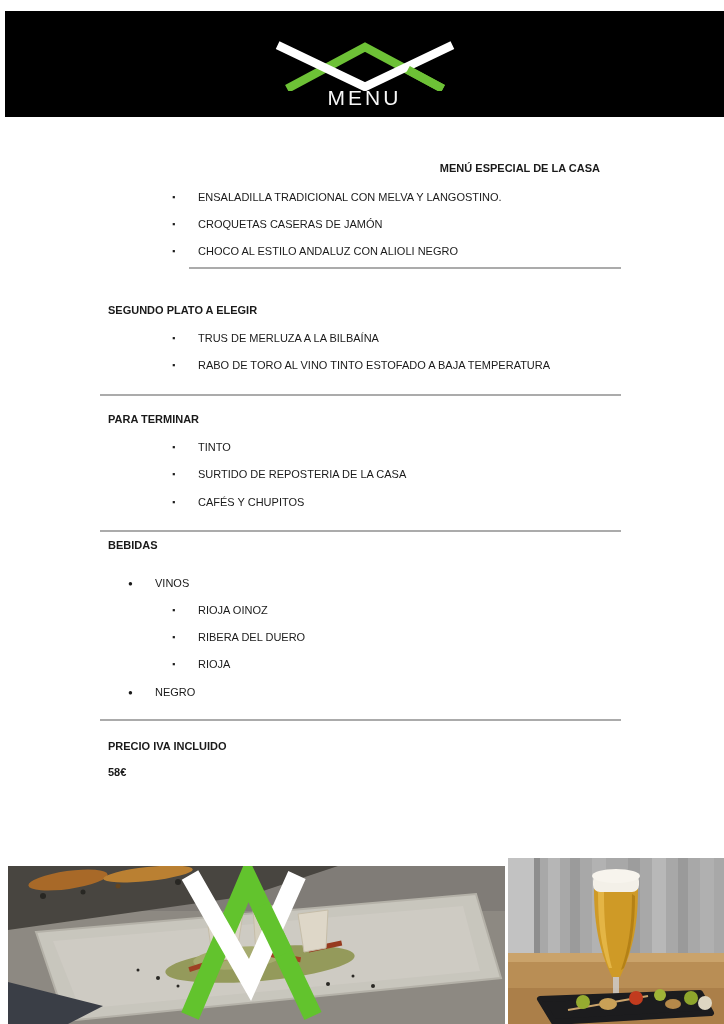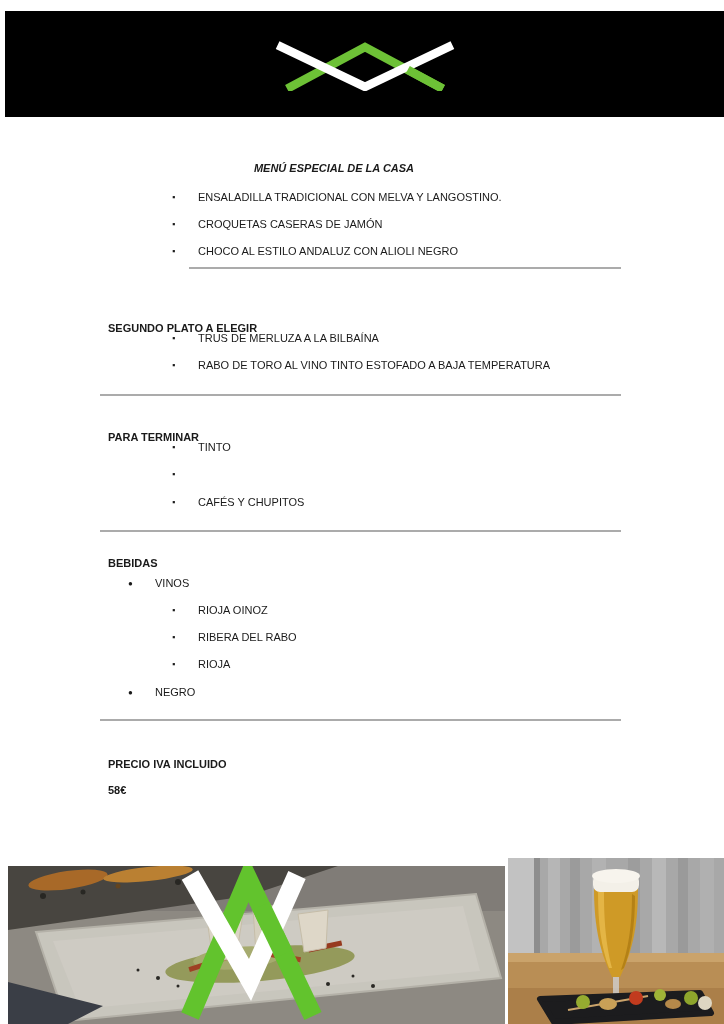--- a/index.html
+++ b/index.html
@@ -18,22 +18,22 @@
   }
   .header-title{
     position:absolute;bottom:7px;left:0;width:100%;text-align:center;
     color:#f7f7f7;font-size:21px;font-weight:400;letter-spacing:3px;
   }
   
   .t{
     position:absolute;height:14px;line-height:14px;
     font-size:11px;font-weight:700;color:#1a1a1a;white-space:nowrap;
   }
-  .menu-title{left:84px;width:500px;text-align:center;font-style:italic;}
-  .sec{left:108px;margin-top:18px;}
+  .menu-title{left:100px;width:500px;text-align:right;}
+  .sec{left:108px;}
   .row{position:absolute;display:flex;align-items:center;height:14px;}
   .row .txt{font-size:11px;font-weight:400;color:#1a1a1a;line-height:14px;white-space:nowrap;}
   .row.sq{left:172px;}
   .row.sq .blt{width:26px;font-size:9px;color:#1a1a1a;}
   .row.rnd{left:128px;}
   .row.rnd .blt{width:27px;font-size:8px;color:#1a1a1a;}
   .rule{position:absolute;height:2px;background:#ababab;}
   
   .photo-left{position:absolute;left:8px;top:866px;width:497px;height:158px;}
   .photo-right{position:absolute;left:508px;top:858px;width:216px;height:166px;}
@@ -41,20 +41,21 @@
 </style>
 </head>
 <body>
 
 <div class="header">
   <svg class="header-logo" viewBox="0 0 200 52">
     <polyline points="18,50 100,6 182,50" fill="none" stroke="#6dc136" stroke-width="9"></polyline>
     <polyline points="8,4 100,48 192,4" fill="none" stroke="#ffffff" stroke-width="9"></polyline>
     <line x1="145" y1="30" x2="182" y2="50" stroke="#6dc136" stroke-width="9"></line>
   </svg>
+  <div class="header-title">MENU</div>
 </div>
 
 <div class="t menu-title" style="top:161px">MENÚ ESPECIAL DE LA CASA</div>
 
 <div class="row sq" style="top:190px">
   <span class="blt">▪</span>
   <span class="txt">ENSALADILLA TRADICIONAL CON MELVA Y LANGOSTINO.</span>
 </div>
 <div class="row sq" style="top:217px">
   <span class="blt">▪</span>
@@ -79,40 +80,41 @@
 
 <div class="rule" style="left:100px;width:521px;top:394px"></div>
 
 <div class="t sec" style="top:412px">PARA TERMINAR</div>
 <div class="row sq" style="top:440px">
   <span class="blt">▪</span>
   <span class="txt">TINTO</span>
 </div>
 <div class="row sq" style="top:467px">
   <span class="blt">▪</span>
+  <span class="txt">SURTIDO DE REPOSTERIA DE LA CASA</span>
 </div>
 <div class="row sq" style="top:495px">
   <span class="blt">▪</span>
   <span class="txt">CAFÉS Y CHUPITOS</span>
 </div>
 
 <div class="rule" style="left:100px;width:521px;top:530px"></div>
 
 <div class="t sec" style="top:538px">BEBIDAS</div>
 <div class="row rnd" style="top:576px">
   <span class="blt">●</span>
   <span class="txt">VINOS</span>
 </div>
 <div class="row sq" style="top:603px">
   <span class="blt">▪</span>
   <span class="txt">RIOJA OINOZ</span>
 </div>
 <div class="row sq" style="top:630px">
   <span class="blt">▪</span>
-  <span class="txt">RIBERA DEL RABO</span>
+  <span class="txt">RIBERA DEL DUERO</span>
 </div>
 <div class="row sq" style="top:657px">
   <span class="blt">▪</span>
   <span class="txt">RIOJA</span>
 </div>
 <div class="row rnd" style="top:685px">
   <span class="blt">●</span>
   <span class="txt">NEGRO</span>
 </div>
 

